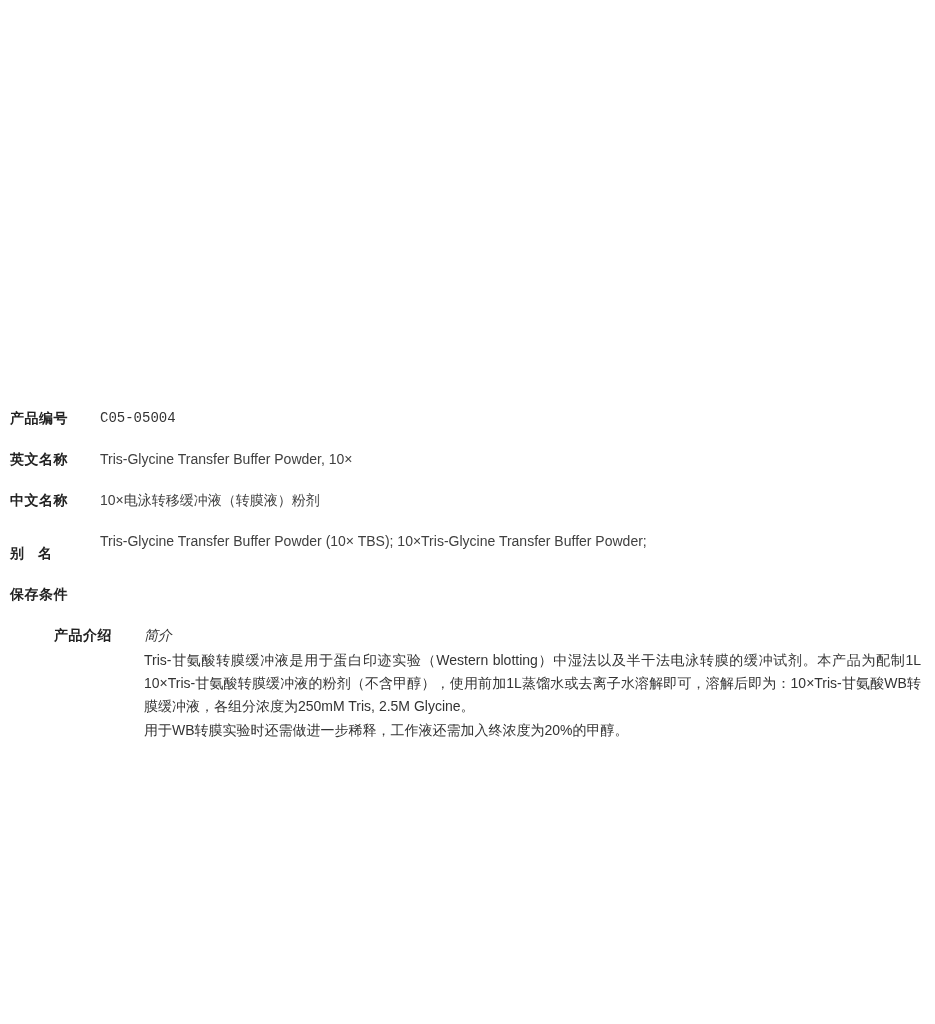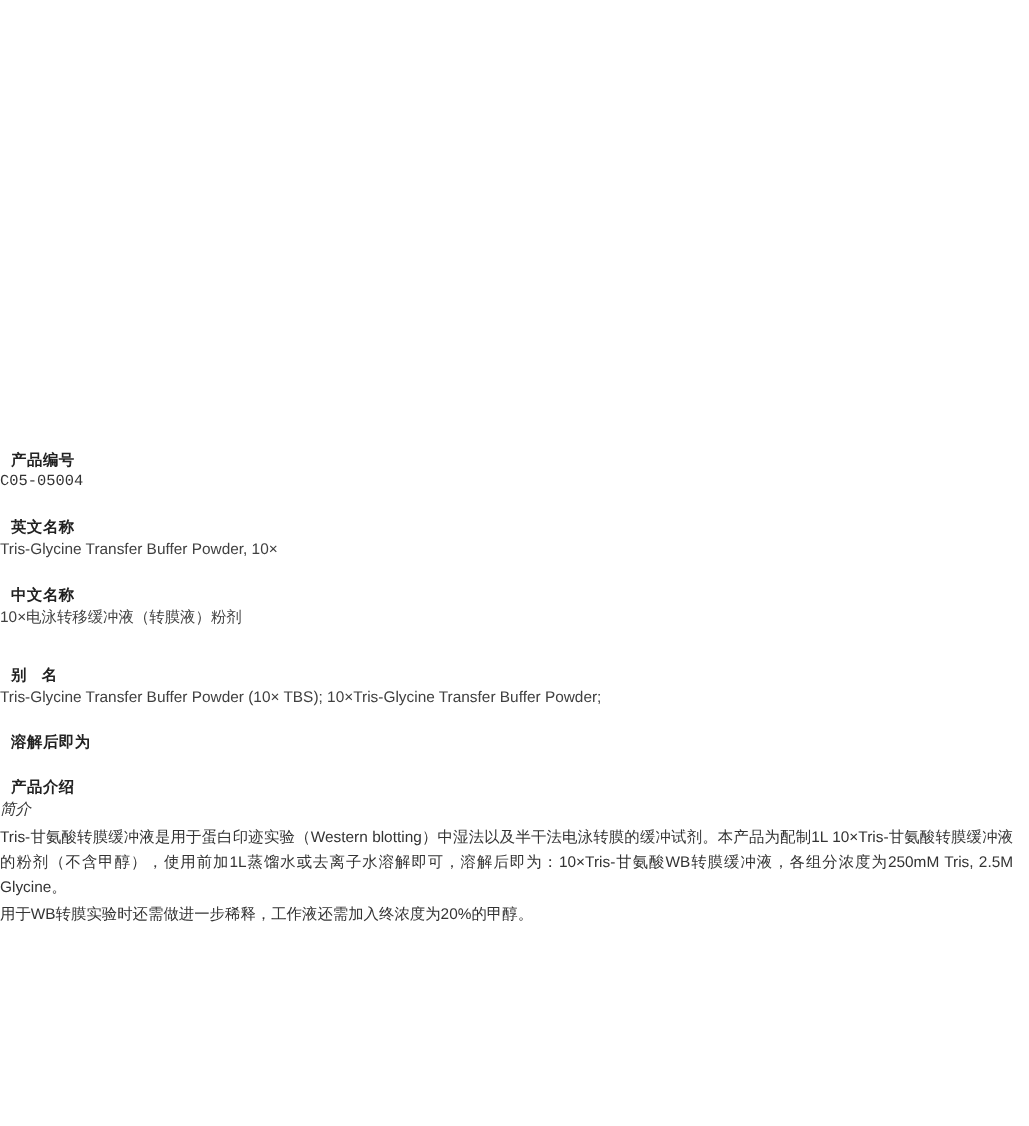--- a/index.html
+++ b/index.html
@@ -18,24 +18,24 @@
   .product-sheet {
     position: absolute;
     top: 408px;
     left: 0;
     width: 935px;
   }
   .row {
     display: flex;
     align-items: flex-start;
     margin-bottom: 21px;
-    flex-direction: column;
   }
   .row.intro-row {
     margin-bottom: 0;
+    padding-left: 44px;
   }
   .label {
     width: 100px;
     min-width: 100px;
     padding-left: 10px;
     box-sizing: border-box;
     font-size: 14px;
     font-weight: bold;
     color: #222222;
     line-height: 20px;
@@ -94,21 +94,21 @@
     <div class="label">中文名称</div>
     <div class="value">10×电泳转移缓冲液（转膜液）粉剂</div>
   </div>
 
   <div class="row">
     <div class="label spaced">别　名</div>
     <div class="value">Tris-Glycine Transfer Buffer Powder (10× TBS); 10×Tris-Glycine Transfer Buffer Powder;</div>
   </div>
 
   <div class="row">
-    <div class="label">溶解后即为</div>
+    <div class="label">保存条件</div>
   </div>
 
   <div class="row intro-row">
     <div class="label">产品介绍</div>
     <div class="intro-block">
       <div class="intro-title">简介</div>
       <p class="intro-para">Tris-甘氨酸转膜缓冲液是用于蛋白印迹实验（Western blotting）中湿法以及半干法电泳转膜的缓冲试剂。本产品为配制1L 10×Tris-甘氨酸转膜缓冲液的粉剂（不含甲醇），使用前加1L蒸馏水或去离子水溶解即可，溶解后即为：10×Tris-甘氨酸WB转膜缓冲液，各组分浓度为250mM Tris, 2.5M Glycine。</p>
       <p class="intro-para">用于WB转膜实验时还需做进一步稀释，工作液还需加入终浓度为20%的甲醇。</p>
     </div>
   </div>

